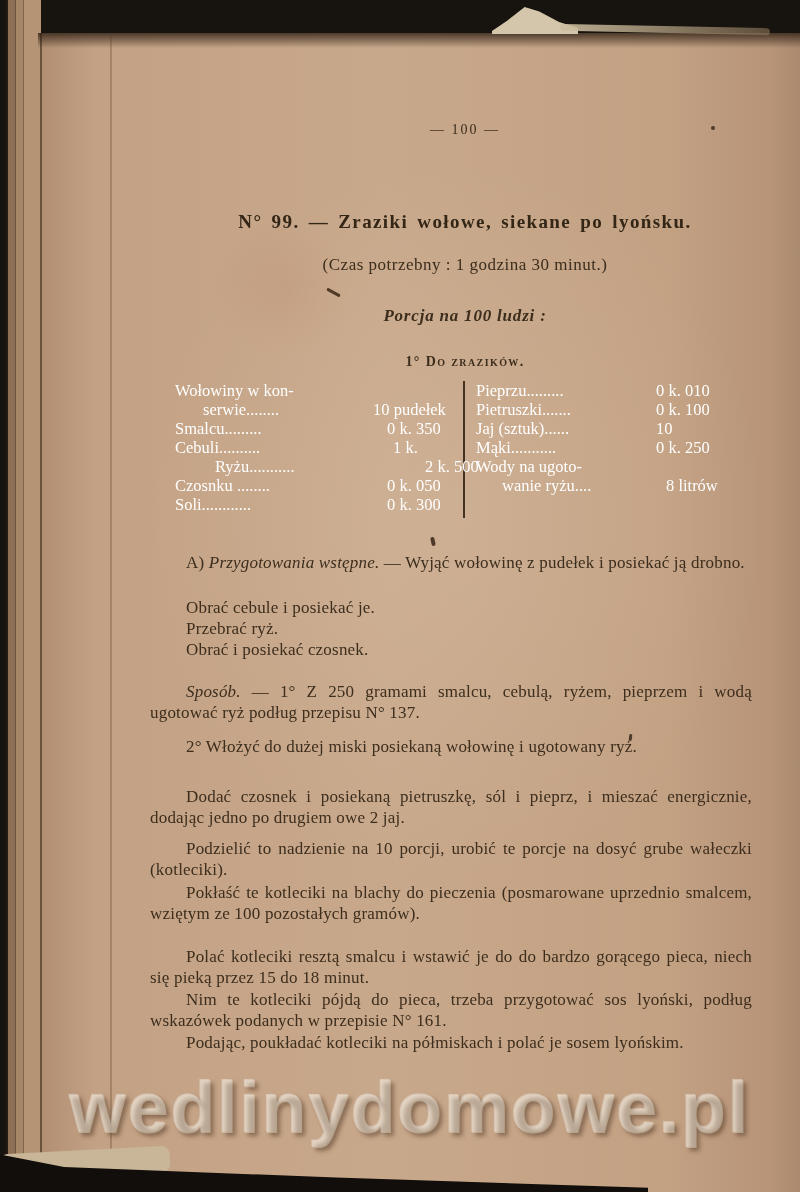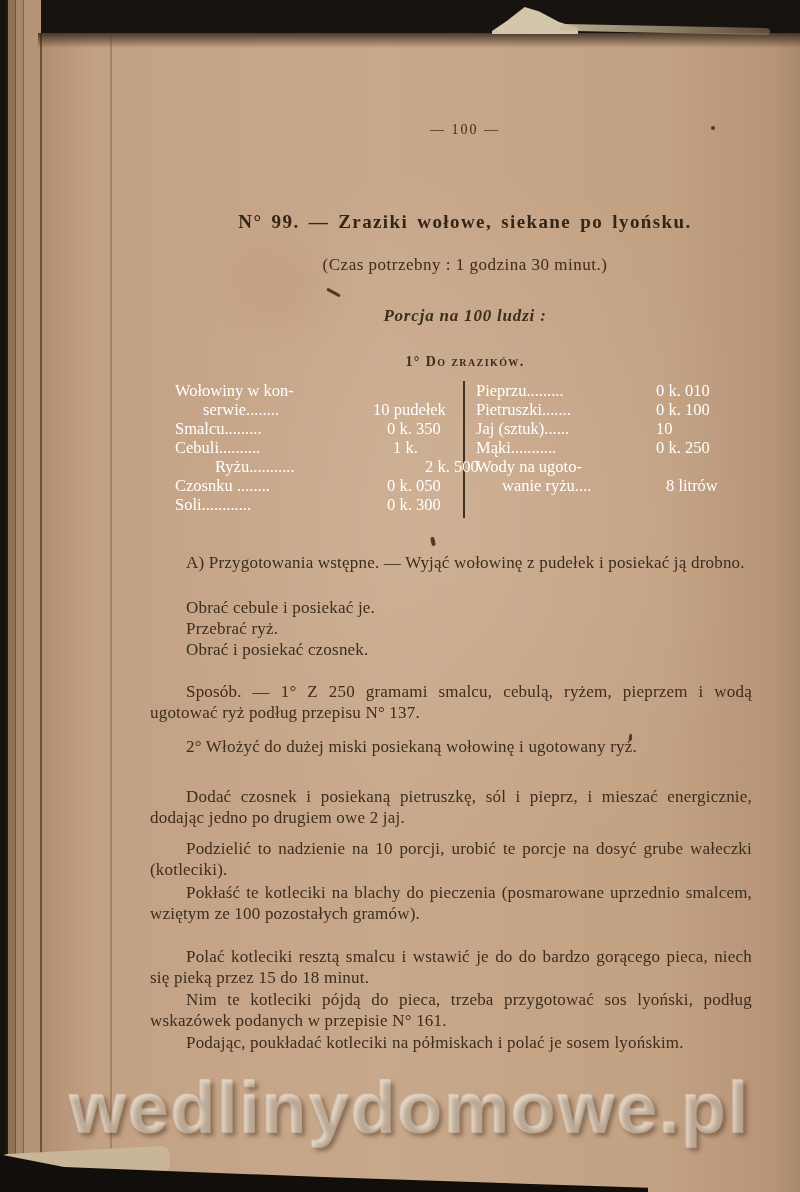--- a/index.html
+++ b/index.html
@@ -71,21 +71,21 @@
   .ing-row{position:absolute;height:19px;white-space:nowrap;color:#ffffff;}
   .ing-qty{position:absolute;top:0;}
   .col-divider{position:absolute;left:288px;top:0px;width:2px;height:137px;background:#43321f;}
   
   .bodytext{position:absolute;left:150px;top:0;width:602px;}
   .para{
     position:absolute;left:0;width:602px;margin:0;
     font-size:17px;line-height:21px;color:#3c2d1d;
     text-indent:36px;text-align:justify;letter-spacing:0.2px;
   }
-  .para .lead-italic{}
+  .para .lead-italic{font-style:italic;}
   
   .watermark{
     position:absolute;left:40px;top:1066px;width:740px;text-align:center;
     font-family:"Liberation Sans", sans-serif;font-weight:bold;
     font-size:73px;letter-spacing:2px;
     color:rgba(236,224,206,0.42);
     text-shadow:3px 3px 4px rgba(88,62,42,0.55), -1px -1px 1px rgba(255,255,255,0.45);
   }
 </style>
 </head>

